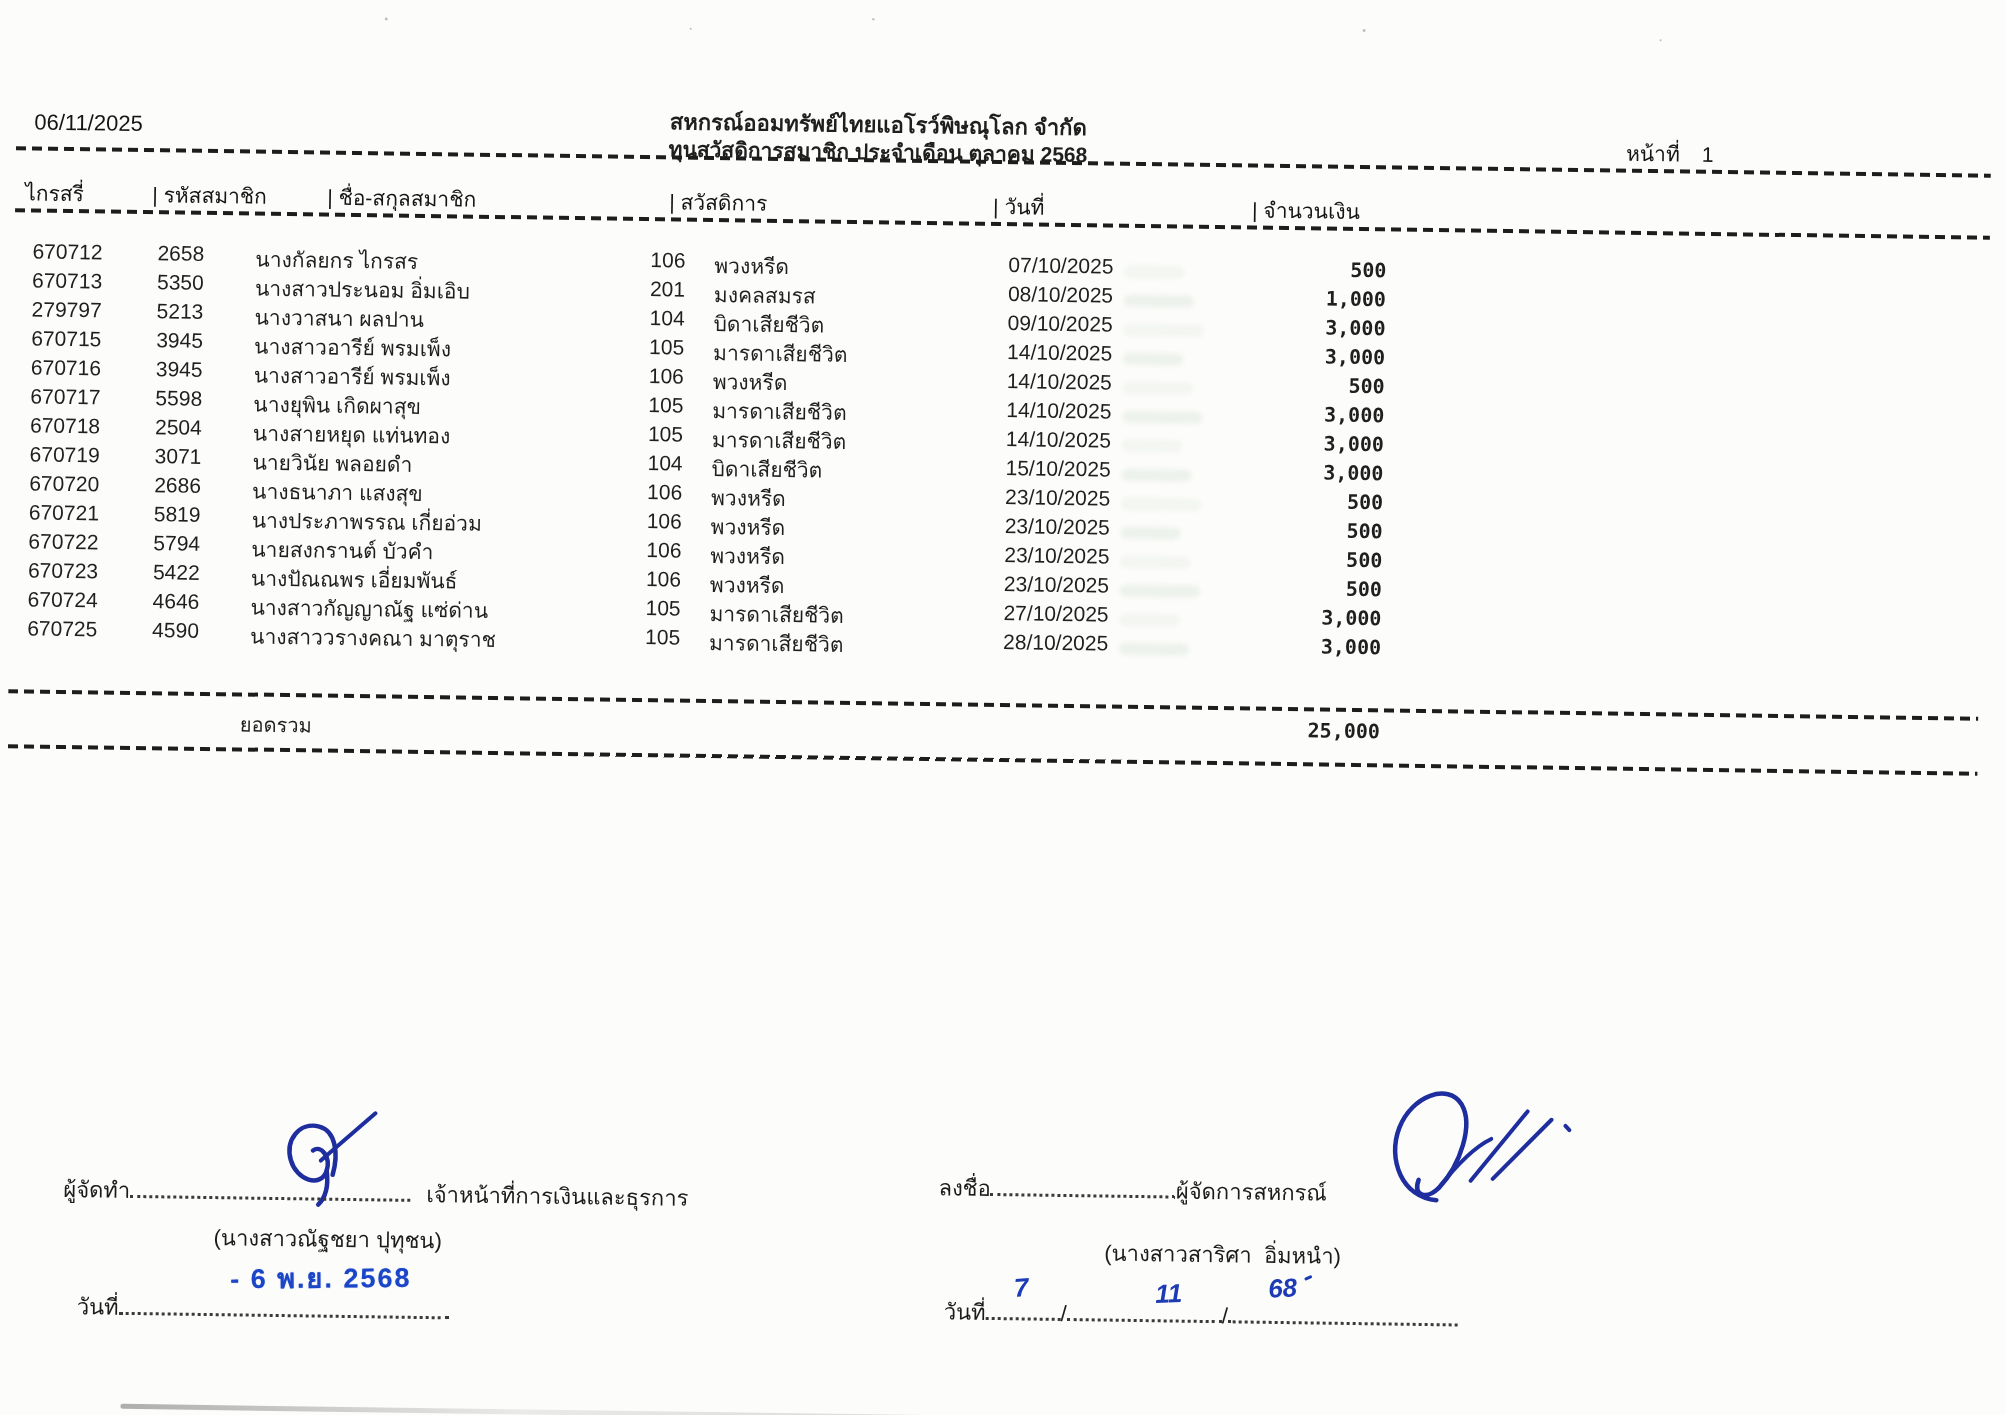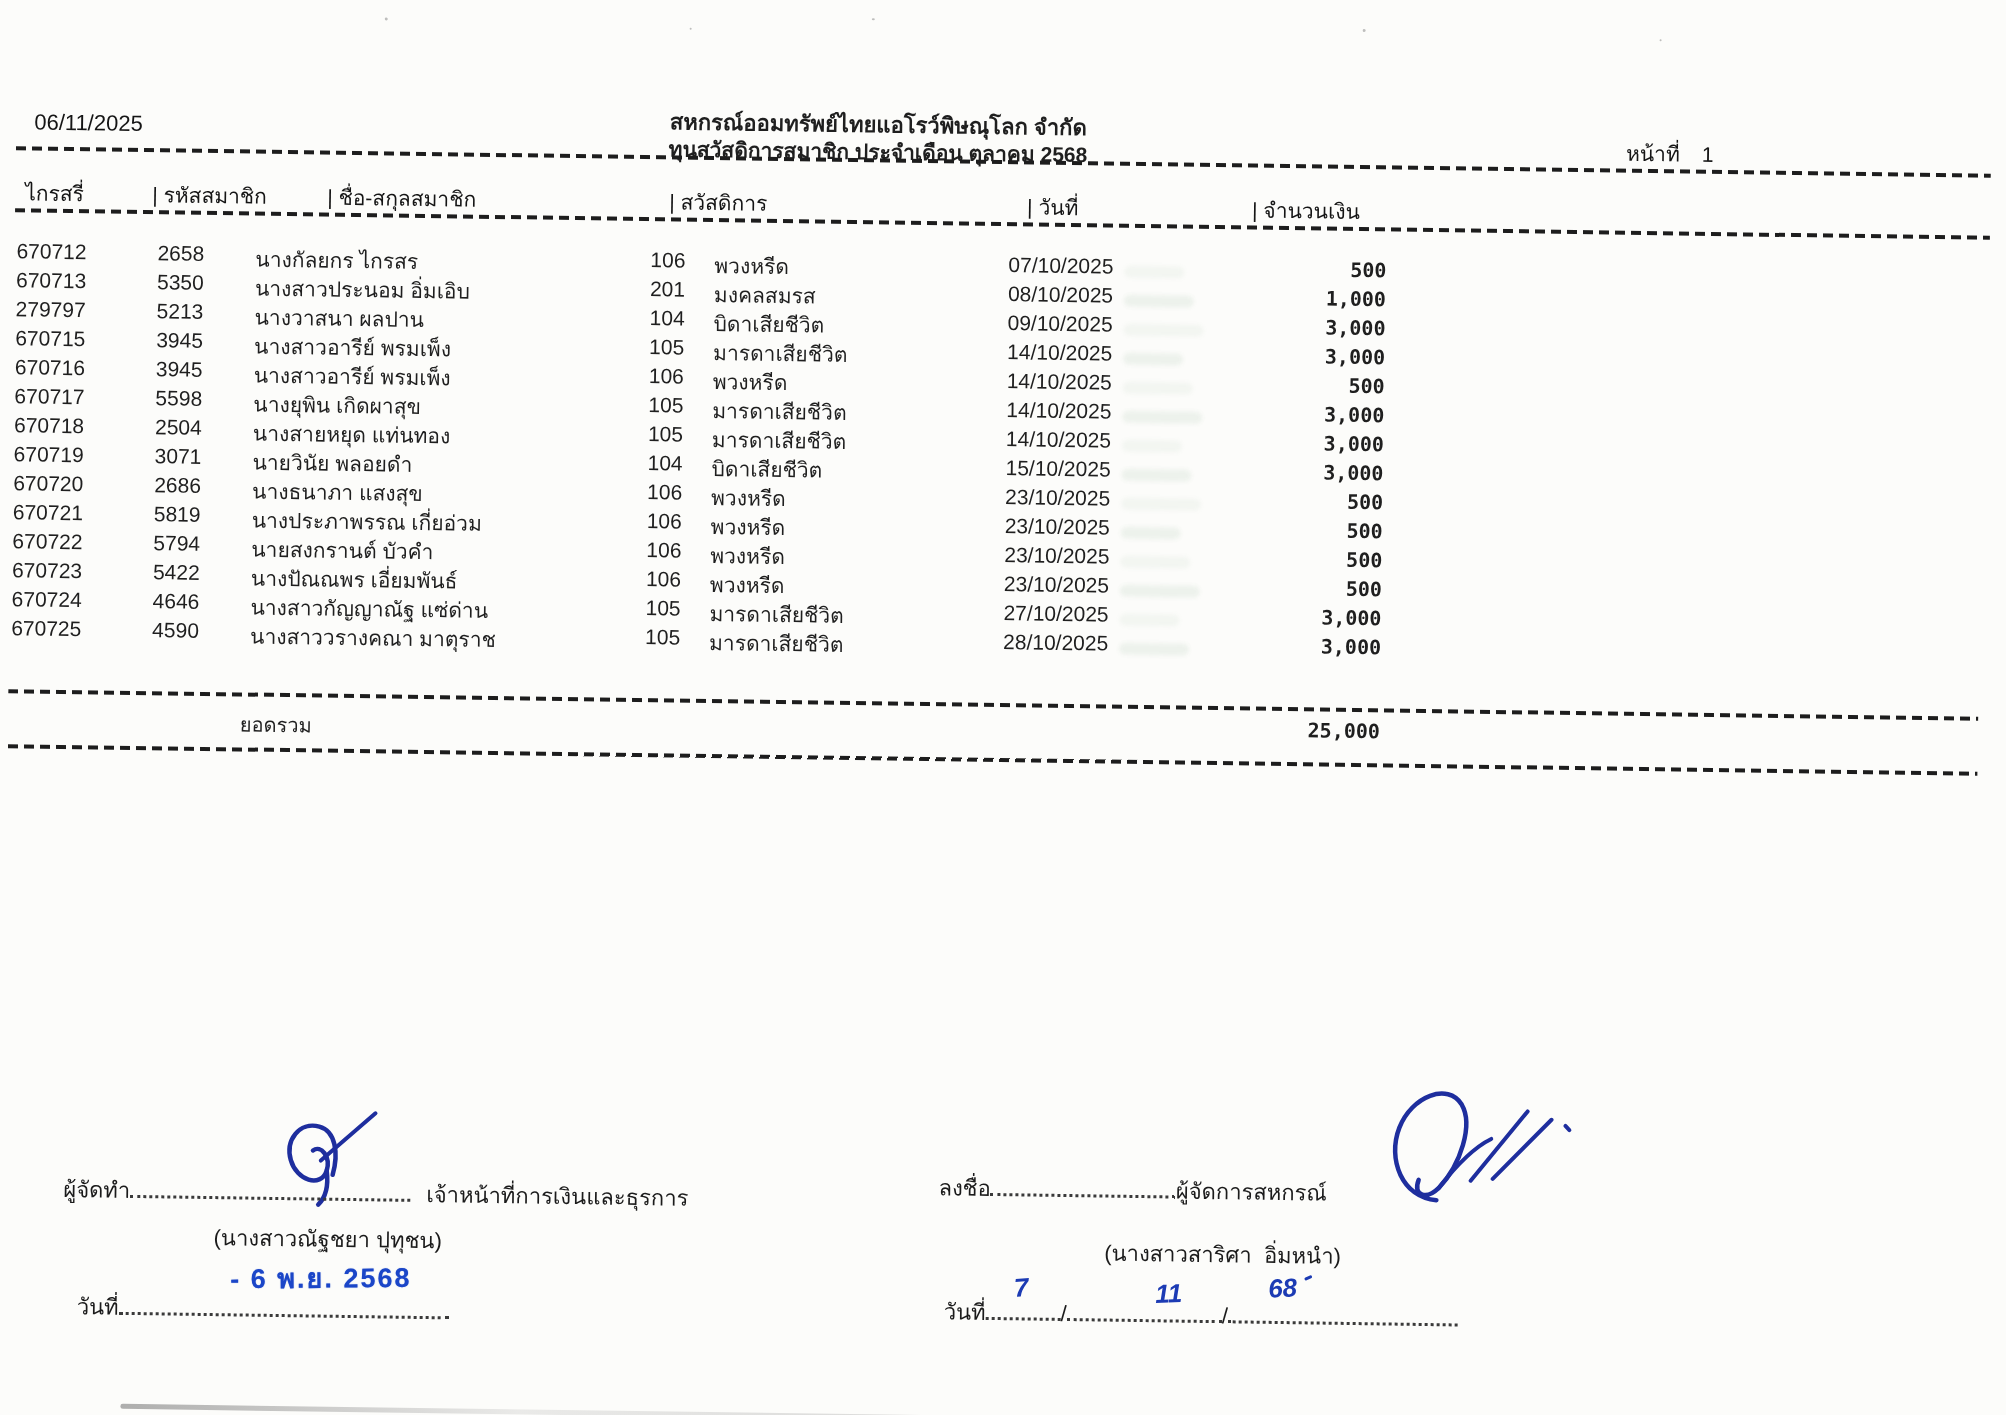--- a/index.html
+++ b/index.html
@@ -7,21 +7,21 @@
         font-family:"Liberation Sans","DejaVu Sans",sans-serif;color:#1f1f1f;}
   .scan{position:absolute;left:0;top:0;width:2006px;height:1415px;
         transform:rotate(0.8deg);transform-origin:0 0;}
   .abs{position:absolute;white-space:pre;}
   .dash{position:absolute;height:4px;
         background:repeating-linear-gradient(90deg,#1d1d1d 0 10px,transparent 10px 16px);}
   .hdr{font-size:21px;color:#151515;}
   .title{font-size:22px;font-weight:600;text-align:center;}
   .cell{position:absolute;font-size:21px;white-space:pre;}
   .trow{position:absolute;left:0;width:2006px;height:28px;}
-  .c-no{left:20px;}
+  .c-no{left:36px;}
   .c-code{left:161px;}
   .c-name{left:259px;}
   .c-wcode{left:654px;}
   .c-wname{left:718px;}
   .c-date{left:1012px;}
   .c-amount{left:1190px;width:200px;text-align:right;
             font-family:"DejaVu Sans Mono",monospace;font-weight:700;font-size:20px;}
   .total-amount{font-family:"DejaVu Sans Mono",monospace;font-weight:700;font-size:20px;
                 text-align:right;width:200px;}
   .dots{display:inline-block;border-bottom:3px dotted #3a3a3a;height:1.0em;}
@@ -48,21 +48,21 @@
     <div class="abs title" style="left:530px;top:123px;width:700px;font-size:21px;">ทุนสวัสดิการสมาชิก ประจำเดือน ตุลาคม 2568</div>
     <div class="abs hdr" style="left:1628px;top:114px;"><span>หน้าที่</span><span style="display:inline-block;width:22px;"></span><span>1</span></div>
 
     <div class="dash" style="left:18px;top:146px;width:1975px;"></div>
 
     <div>
       <span class="abs hdr" style="left:28px;top:176px;">ไกรสรี่</span>
       <span class="abs hdr" style="left:155px;top:176px;">| รหัสสมาชิก</span>
       <span class="abs hdr" style="left:330px;top:176px;">| ชื่อ-สกุลสมาชิก</span>
       <span class="abs hdr" style="left:672px;top:176px;">| สวัสดิการ</span>
-      <span class="abs hdr" style="left:1030px;top:176px;">| วันที่</span>
+      <span class="abs hdr" style="left:996px;top:176px;">| วันที่</span>
       <span class="abs hdr" style="left:1255px;top:176px;">| จำนวนเงิน</span>
     </div>
 
     <div class="dash" style="left:18px;top:208px;width:1975px;"></div>
 
     <div>
         <div class="trow" style="top: 239px;">
     <span class="cell c-no">670712</span>
     <span class="cell c-code">2658</span>
     <span class="cell c-name">นางกัลยกร ไกรสร</span>

